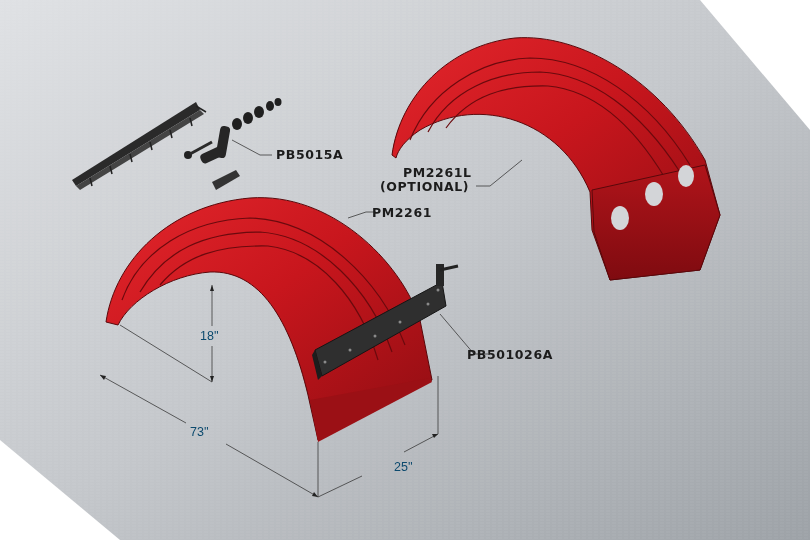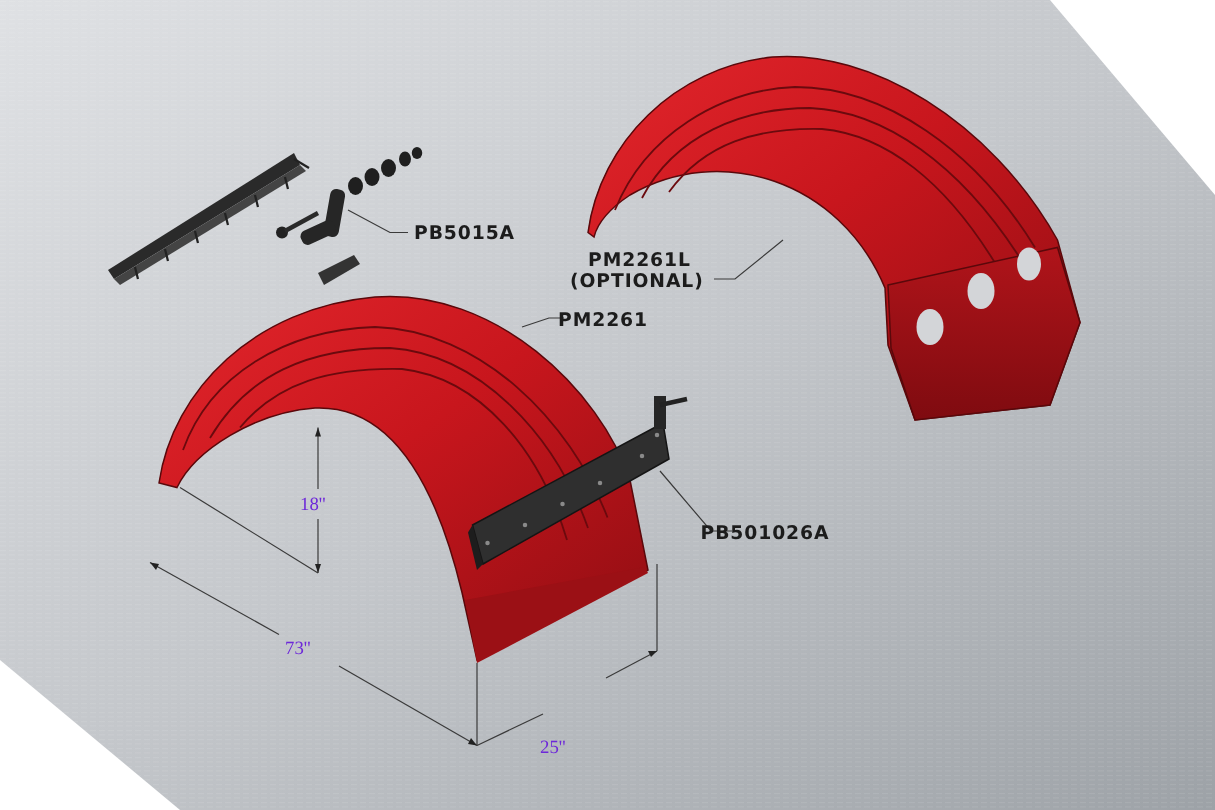--- a/index.html
+++ b/index.html
@@ -4,21 +4,21 @@
   <style>
     html, body { margin: 0; padding: 0; background: #ffffff; }
     body { width: 810px; height: 540px; overflow: hidden; position: relative; font-family: "DejaVu Sans", sans-serif; }
     .stage { position: absolute; left: 0; top: 0; width: 742px; height: 540px; padding-left: 48px; }
     .bg-panel { position: absolute; left: 0; top: 0; width: 810px; height: 540px; }
     .label {
       position: absolute; font-family: "DejaVu Sans", sans-serif; font-weight: bold;
       font-size: 12.5px; color: #1c1c1c; letter-spacing: 0.6px; line-height: 14px; white-space: nowrap;
     }
     .dim {
-      position: absolute; font-family: Liberation Serif, serif; font-size: 12.5px; color: #6d28d9;
+      position: absolute; font-family: Liberation Sans, sans-serif; font-size: 12.5px; color: #0c4a6e;
       white-space: nowrap;
     }
     svg { position: absolute; left: 0; top: 0; }
   </style>
 </head>
 <body>
 
 <div class="stage">
 
   <svg class="bg-panel" width="810" height="540" viewBox="0 0 810 540">
@@ -149,22 +149,22 @@
     <g fill="#222">
       <polygon points="212,285 210,291 214,291"></polygon>
       <polygon points="212,382 210,376 214,376"></polygon>
       <polygon points="100,375 106,376 104,380"></polygon>
       <polygon points="318,497 312,496 314,492"></polygon>
       <polygon points="438,434 432,434 434,438"></polygon>
     </g>
   </svg>
 
   <div class="label" style="left:276px; top:148px;">PB5015A</div>
-  <div class="label" style="left:392px; top:166px;">PM2261L</div>
+  <div class="label" style="left:403px; top:166px;">PM2261L</div>
   <div class="label" style="left:380px; top:180px;">(OPTIONAL)</div>
   <div class="label" style="left:372px; top:206px;">PM2261</div>
   <div class="label" style="left:467px; top:348px;">PB501026A</div>
 
   <div class="dim" style="left:200px; top:329px;">18''</div>
   <div class="dim" style="left:190px; top:425px;">73''</div>
-  <div class="dim" style="left:360px; top:460px;margin-top:31px;">25''</div>
+  <div class="dim" style="left:394px; top:460px;">25''</div>
 
 </div>
 
 </body></html>

